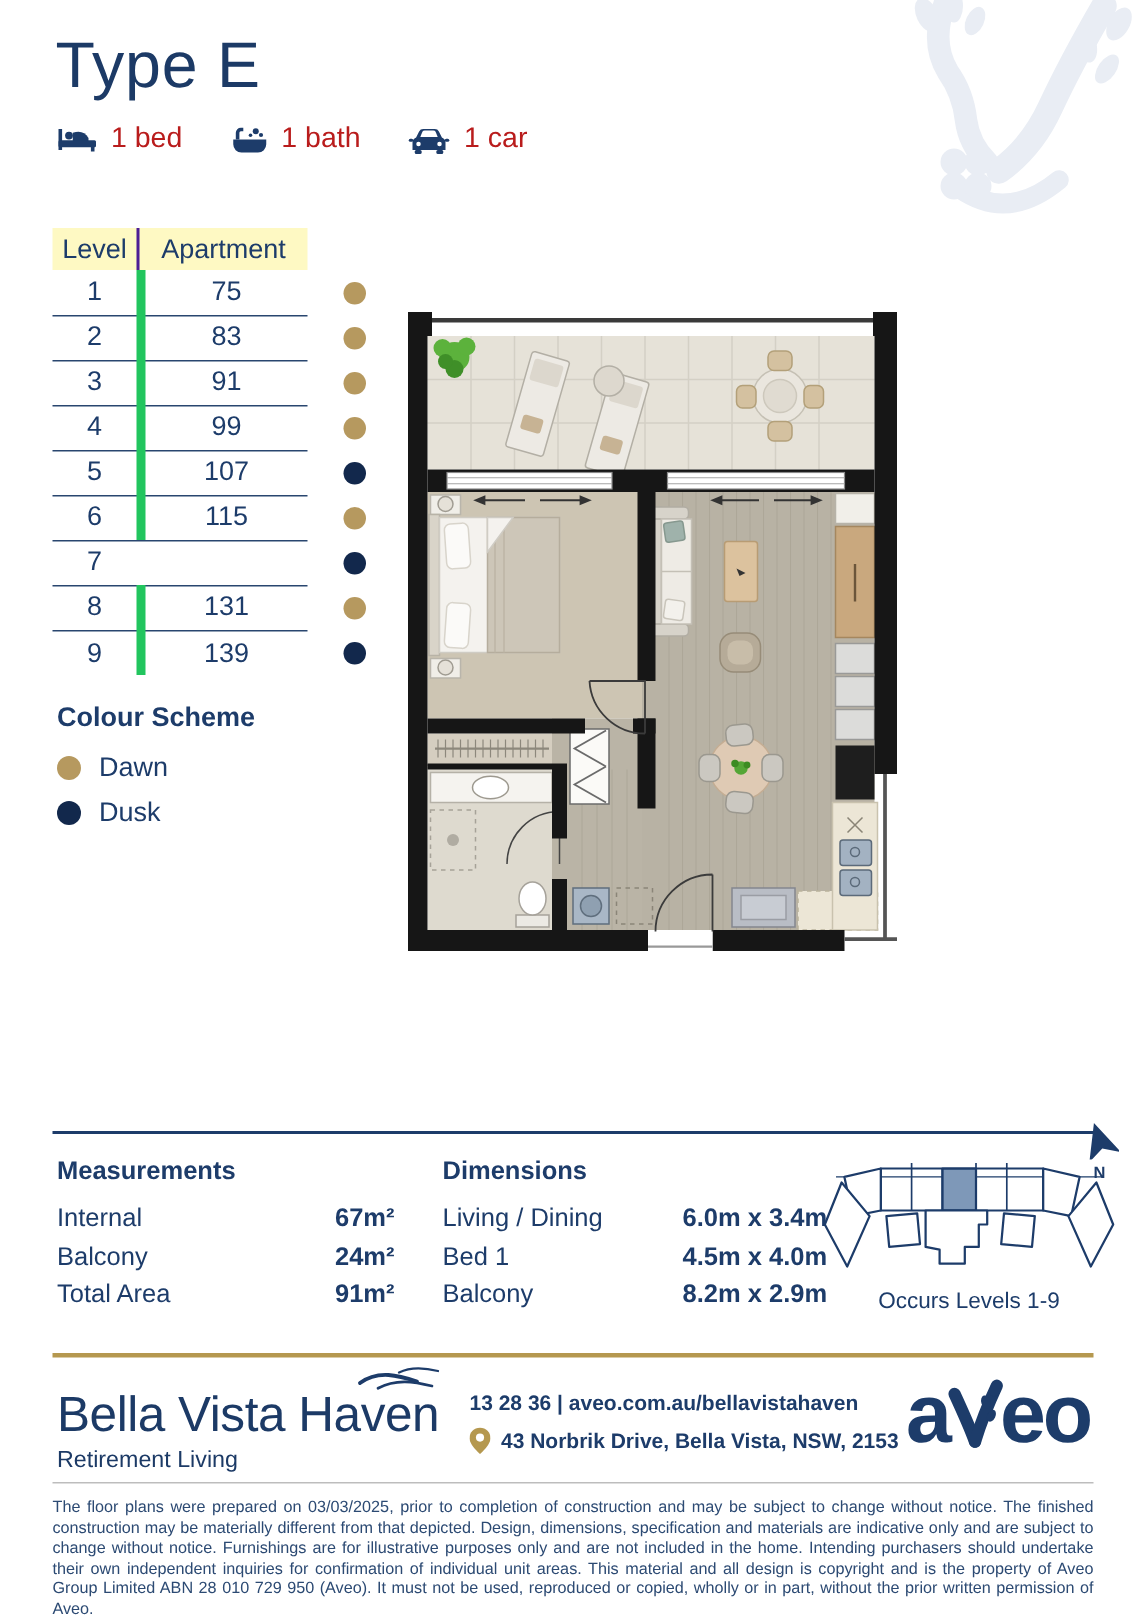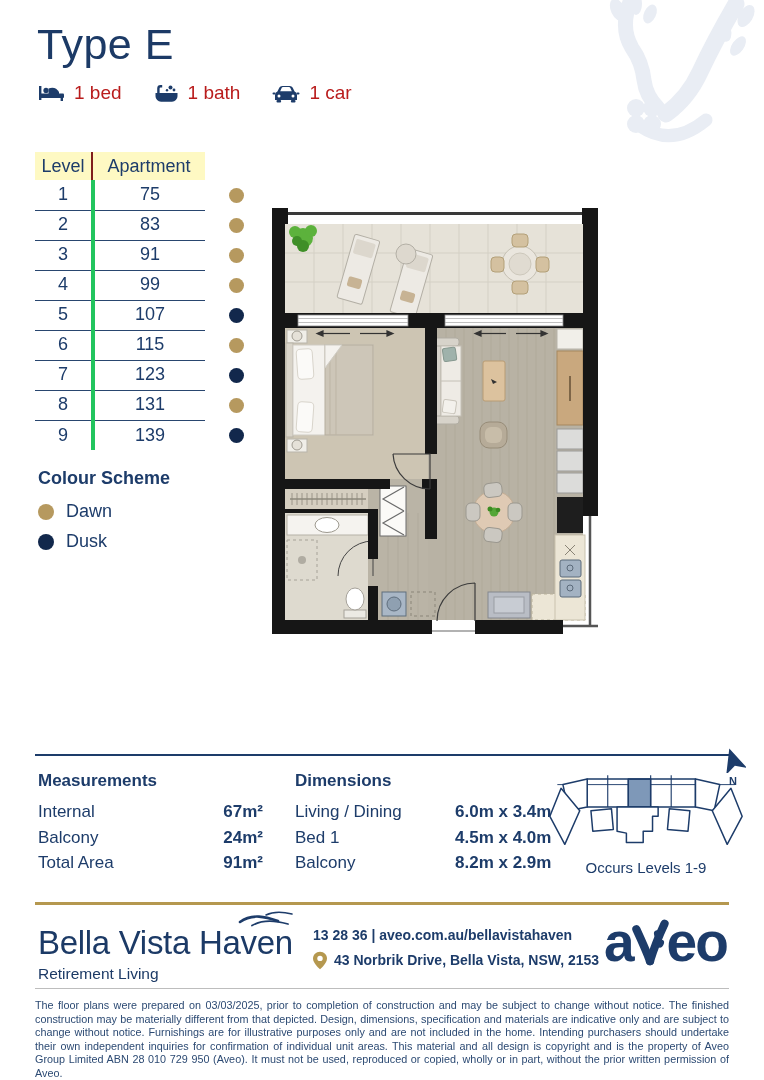--- a/index.html
+++ b/index.html
@@ -14,26 +14,26 @@
   #title{left:37px;top:20px;font-size:43px;font-weight:500;letter-spacing:.5px;color:#1c3a66;}
   #features{left:38px;top:82px;display:flex;align-items:center;gap:32px;}
   .feature{display:flex;align-items:center;gap:9px;}
   .feature .flabel{font-size:19px;color:#b91c1c;}
 
   
   #apt-table{left:35px;top:152px;width:260px;}
   .t-head{display:flex;width:170px;background:#fef9c3;height:28px;}
   .t-head .hc{display:flex;align-items:center;justify-content:center;font-size:18px;}
   .hc.lvl{width:56px;}
-  .hc.apt{flex:1;border-left:2px solid #7f1d1d;}
+  .hc.apt{flex:1;border-left:2px solid #4c1d95;}
   .t-row{display:flex;align-items:center;height:30px;}
   .t-cells{display:flex;width:170px;height:100%;border-bottom:1px solid #29466f;}
   .t-row:last-child .t-cells{border-bottom:none;}
   .c-lvl{width:56px;display:flex;align-items:center;justify-content:center;font-size:18px;}
-  .c-apt{flex:1;border-left:4px solid #22c55e;display:flex;align-items:center;justify-content:center;font-size:18px;}
+  .c-apt{flex:1;border-left:6px solid #22c55e;display:flex;align-items:center;justify-content:center;font-size:18px;}
   .dot{width:15px;height:15px;border-radius:50%;margin-left:24px;flex:0 0 auto;}
 
   
   #scheme{left:38px;top:468px;text-align:center;}
   #scheme .sc-head{font-size:18px;font-weight:700;margin-bottom:12px;}
   .sc-item{display:flex;align-items:center;gap:12px;margin-bottom:9px;}
   .sc-item .sc-label{font-size:18px;}
   .sc-dot{width:16px;height:16px;border-radius:50%;}
 
   
@@ -184,21 +184,20 @@
     <div class="t-row">
       <div class="t-cells">
           <div class="c-lvl">6</div>
           <div class="c-apt">115</div>
         </div>
       <span class="dot" style="background: rgb(182, 153, 95);"></span>
     </div>
     <div class="t-row">
       <div class="t-cells">
           <div class="c-lvl">7</div>
-          <div class="c-apt">123</div>
         </div>
       <span class="dot" style="background: rgb(18, 40, 76);"></span>
     </div>
     <div class="t-row">
       <div class="t-cells">
           <div class="c-lvl">8</div>
           <div class="c-apt">131</div>
         </div>
       <span class="dot" style="background: rgb(182, 153, 95);"></span>
     </div>

